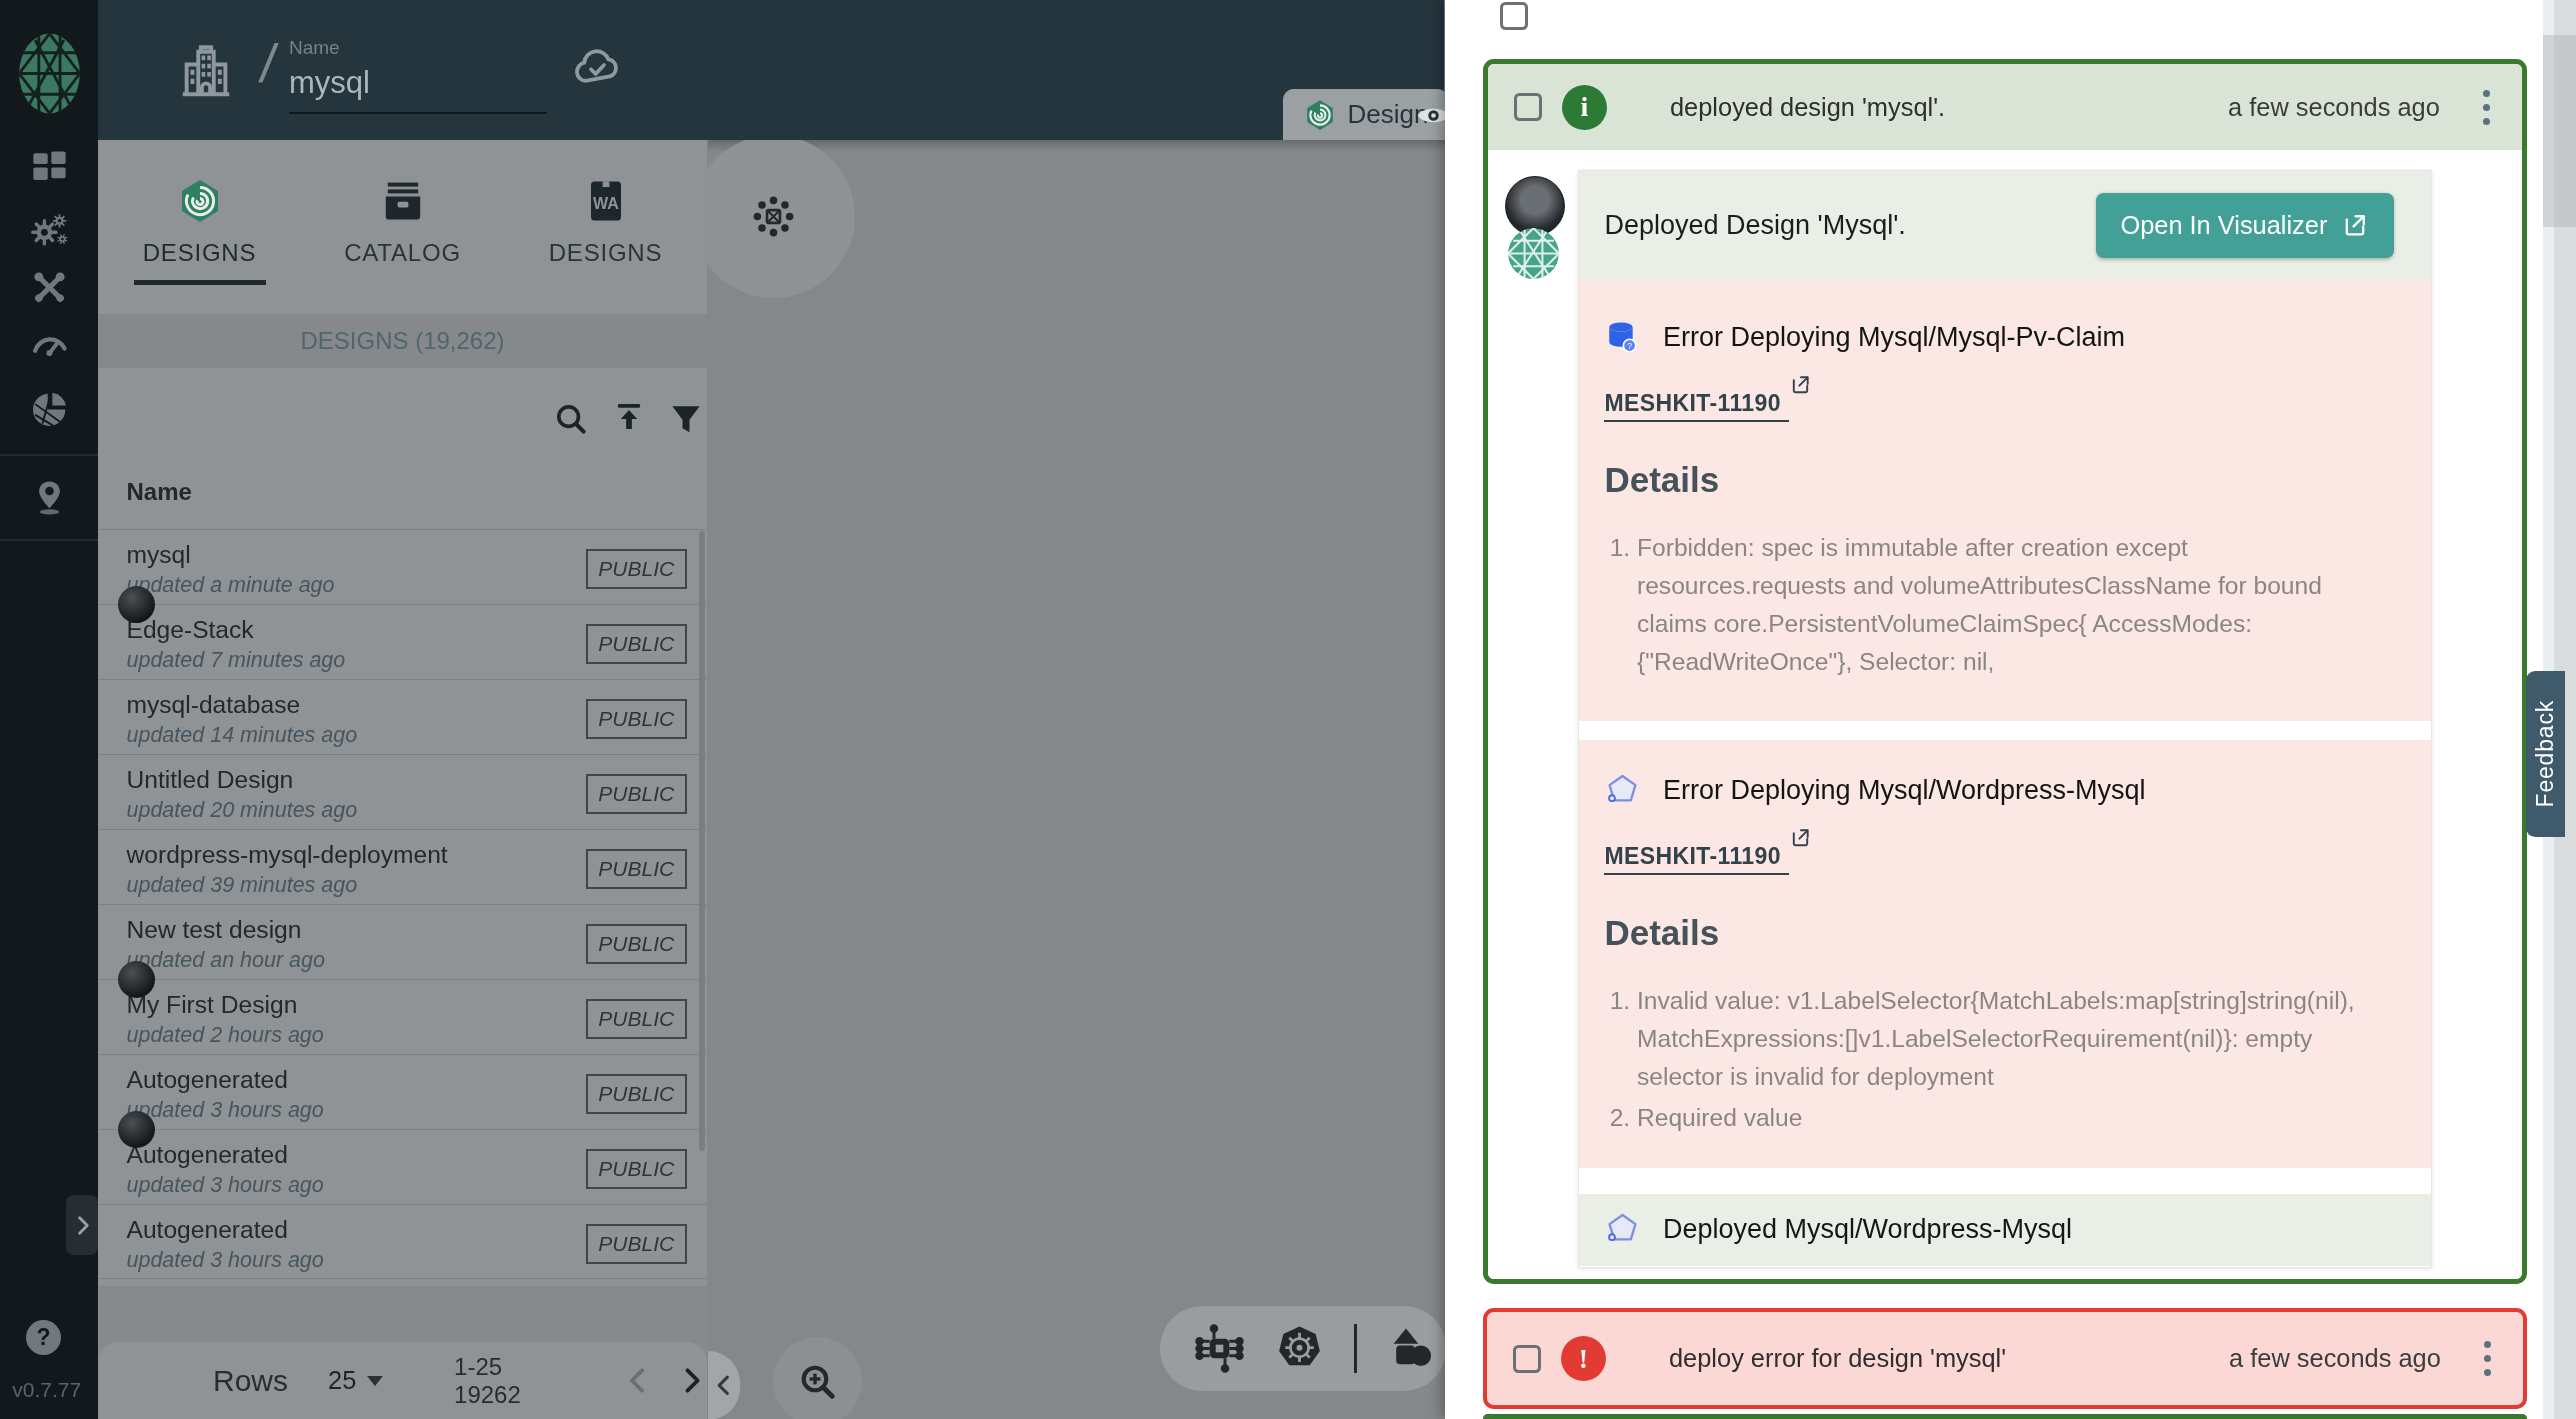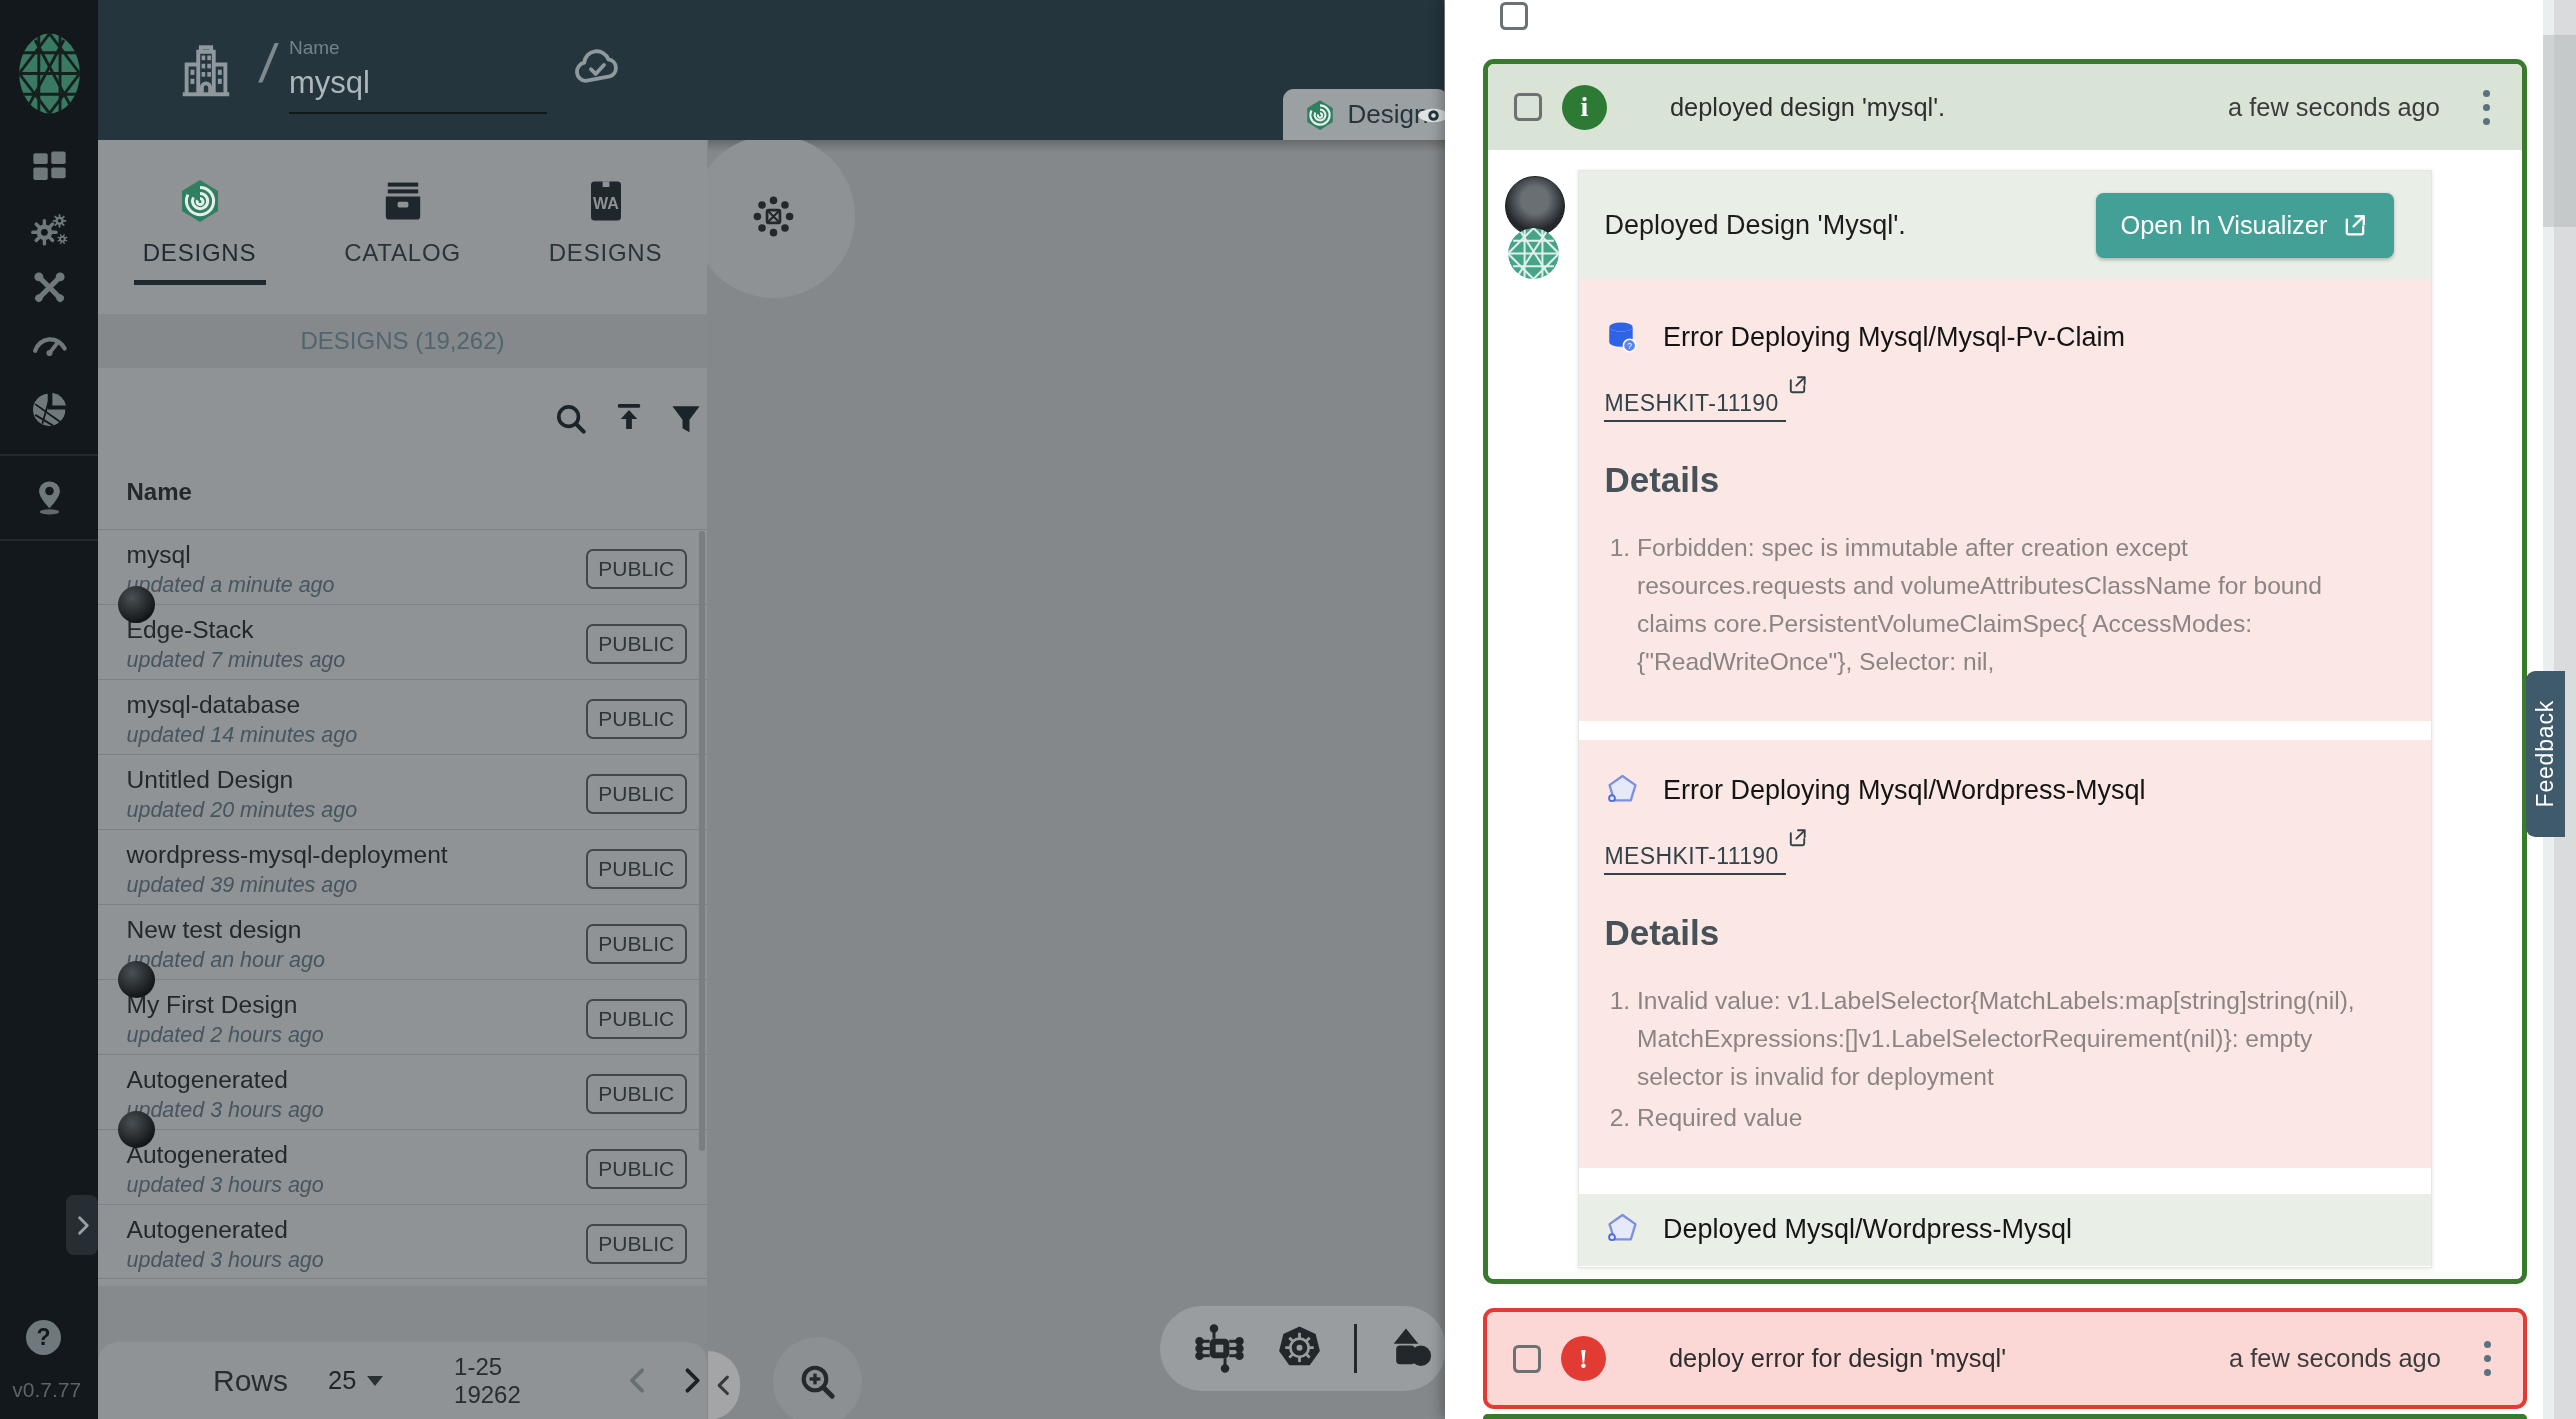--- a/index.html
+++ b/index.html
@@ -49,21 +49,21 @@
 #search-input { position:absolute; left:17px; top:1.5px; width:428px; height:65px; border:1.5px solid #757b7e; border-radius:9.2px; background:transparent; padding:0 20px; font-size:24.6px; color:#3f474b; font-family:"Liberation Sans",sans-serif; outline:none; }
 #search-input::placeholder { color:#5a6165; }
 .srch-ic { position:absolute; top:15.4px; width:38px; height:38px; color:#1b2428; cursor:pointer; }
 .srch-ic svg{width:100%;height:100%;}
 #name-col { position:absolute; left:28.5px; top:338px; font-size:24px; font-weight:bold; color:#22282b; }
 #rows { position:absolute; left:0; top:389px; width:609px; }
 .drow { position:relative; height:75px; border-top:1.5px solid #7c8183; cursor:pointer; }
 .drow:last-child { border-bottom:1.5px solid #7c8183; }
 .rname { position:absolute; left:28.5px; top:10.8px; font-size:24.6px; color:#22282b; }
 .rupd { position:absolute; left:28.5px; top:43px; font-size:21.5px; font-style:italic; color:#47555e; }
-.rbadge { position:absolute; right:20px; top:19px; border:2.3px solid #40474a; border-radius:7px; padding:6.2px 10.8px; font-size:21px; color:#2e3539; }
+.rbadge { position:absolute; right:20px; top:19px; border:2.3px solid #40474a; border-radius:0; padding:6.2px 10.8px; font-size:21px; color:#2e3539;font-style:italic; }
 .ravatar { position:absolute; left:20px; bottom:-18.5px; width:37px; height:37px; border-radius:50%; background:radial-gradient(circle at 38% 32%, #4a5054, #131619 72%); z-index:2; }
 #list-scroll { position:absolute; right:2.3px; top:391px; width:6.2px; height:620px; background:#787e81; border-radius:3.1px; }
 #pgbar { position:absolute; left:0; bottom:0; width:609px; height:77px; background:#8f9396; border-radius:20px 20px 0 0; display:flex; align-items:center; padding-left:115px; }
 #pgbar .t { font-size:30px; color:#272d30; }
 #pg-size { margin-left:40px; font-size:25.4px; color:#1e2426; display:flex; align-items:center; gap:10.8px; cursor:pointer; }
 #pg-size .caret { width:0; height:0; border-left:8.5px solid transparent; border-right:8.5px solid transparent; border-top:10.8px solid #2a3134; }
 #pg-range { margin-left:71px; font-size:24px; color:#272d30; }
 #pg-prev { margin-left:49px; width:31px; height:31px; color:#677074; cursor:pointer; }
 #pg-next { margin-left:23px; width:31px; height:31px; color:#1c2124; cursor:pointer; }
 #pg-prev svg,#pg-next svg{width:100%;height:100%;}
@@ -105,21 +105,21 @@
 #open-btn { position:absolute; right:37px; top:21.5px; height:65px; padding:0 24.6px; background:#43a096; border:none; border-radius:7.7px; color:#fff; font-size:25.4px; display:flex; align-items:center; gap:14px; cursor:pointer; box-shadow:0 1.5px 3.8px rgba(0,0,0,0.25); font-family:"Liberation Sans",sans-serif; }
 #open-btn svg { width:28px; height:28px; }
 #sec-p1 { height:442px; padding-top:28px; }
 #sec-p2 { height:428px; padding-top:20px; }
 .gapA { height:18.5px; background:#fff; }
 .gapB { height:26px; background:#fff; }
 .err-row { margin-left:25.4px; display:flex; align-items:center; gap:21.5px;margin-top:12px; }
 .err-row svg { width:37px; height:37px; flex:none; }
 .err-title { font-size:27px; color:#141414; }
 .mk-row { margin-left:25.4px; margin-top:34px; position:relative; display:inline-block; }
-.mk-link { font-size:23px; font-weight:normal; letter-spacing:0.4px; color:#33424a; border-bottom:2.3px solid #33424a; padding-bottom:3.1px; padding-right:7.7px; cursor:pointer; display:inline-block; }
+.mk-link { font-size:23px; font-weight:bold; letter-spacing:0.4px; color:#33424a; border-bottom:2.3px solid #33424a; padding-bottom:3.1px; padding-right:7.7px; cursor:pointer; display:inline-block; }
 .mk-ext { position:absolute; right:-23px; top:-17px; width:23px; height:23px; color:#33424a; }
 .mk-ext svg{width:100%;height:100%;}
 .details-h { margin-left:25.4px; margin-top:38px; font-size:35px; font-weight:bold; color:#46525a; }
 .err-list { margin:29px 0 0 58px; width:750px; font-size:24.6px; color:#8a8583; line-height:38px; }
 .err-list li { margin-bottom:3.1px; }
 #sec-g2 { height:72px; display:flex; align-items:center; gap:21.5px; padding-left:25.4px; }
 #sec-g2 svg { width:37px; height:37px; }
 #sec-g2 .txt { font-size:27px; color:#161616; }
 #card2 { position:absolute; left:38px; top:1308px; width:1044px; height:101px; border:4.6px solid #e23b33; border-radius:10.8px; background:#fbd8d5; display:flex; align-items:center; padding:0 26px; }
 #card3 { position:absolute; left:38px; top:1414px; width:1044px; height:5.4px; border:5.4px solid #3a7a2f; border-bottom:none; border-radius:10.8px 10.8px 0 0; background:#dae4d6; }

